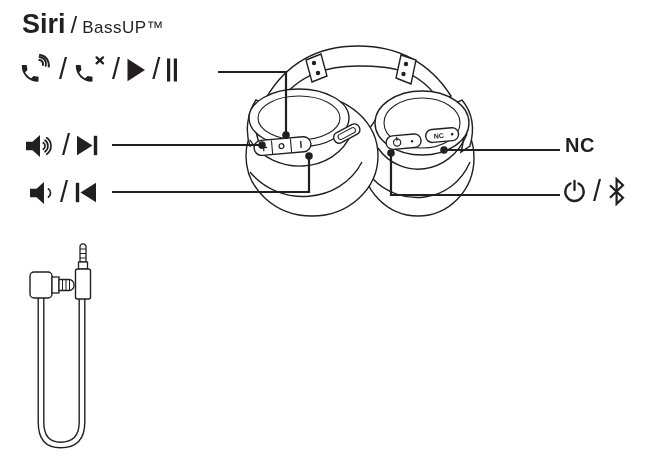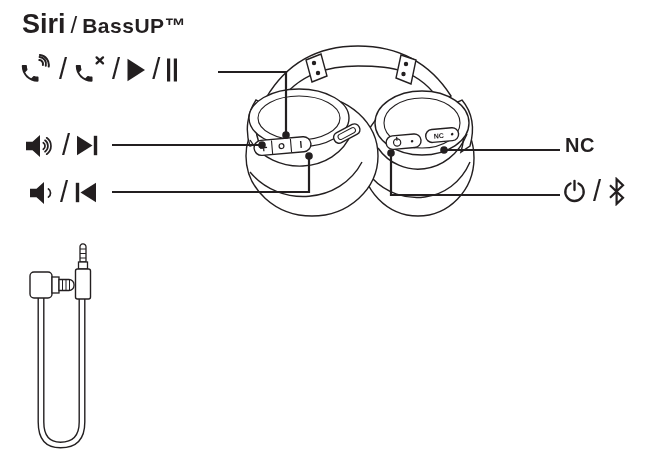--- a/index.html
+++ b/index.html
@@ -6,21 +6,21 @@
   .page{
     position:relative;width:646px;height:470px;overflow:hidden;
     background:var(--paper,#ffffff);
     color:var(--ink,#231f20);
     font-family:"Liberation Sans","DejaVu Sans",sans-serif;
   }
   .art{position:absolute;inset:0;color:var(--ink,#231f20)}
   .header{position:absolute;left:22px;top:9px;display:flex;align-items:baseline;gap:5px}
   .t-siri{font-size:27px;font-weight:bold}
   .t-slash-h{font-size:24px;font-weight:400}
-  .t-feature{font-size:21px;font-weight:bold;letter-spacing:.5px}
+  .t-feature{font-size:17px;font-weight:normal;letter-spacing:.5px}
   .icon-row{position:absolute;display:flex;align-items:center;gap:5px}
   .row-mfb{left:19px;top:54px}
   .row-volup{left:25px;top:131px}
   .row-voldn{left:29px;top:178px}
   .row-pwr{left:562px;top:177px}
   .slash{font-size:29px;font-weight:400;line-height:1;padding:0 1px}
   .nc-label{position:absolute;left:565px;top:134px;font-size:20px;font-weight:bold;letter-spacing:.5px}
   .icon{display:block}
   .icon svg{display:block;width:100%;height:100%;overflow:visible}
   .icon.phone-answer-icon{width:34px;height:31px}

